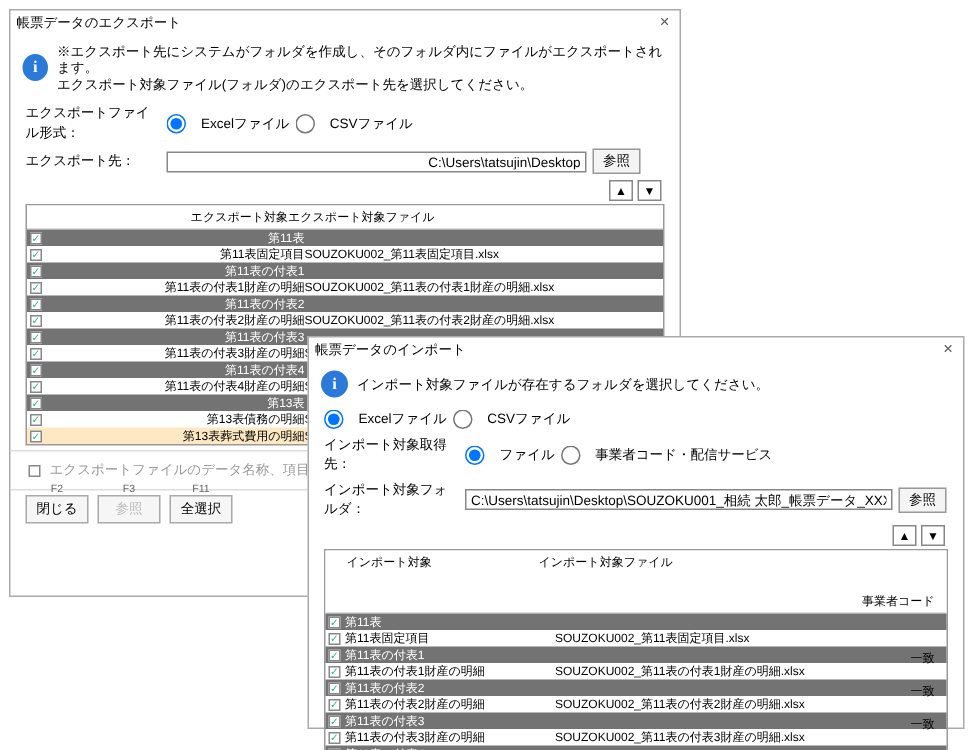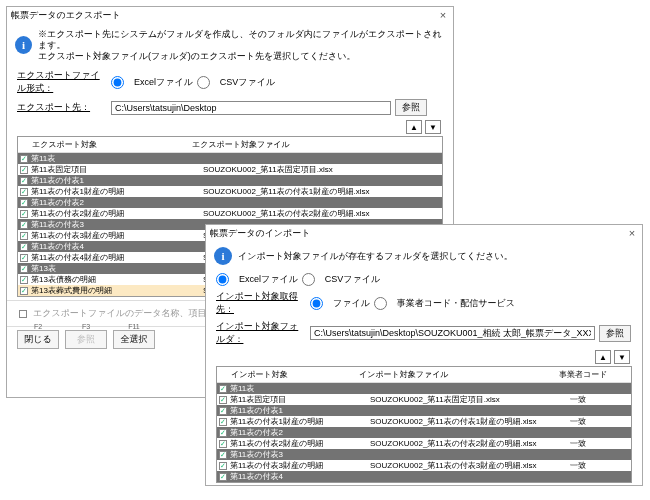--- a/index.html
+++ b/index.html
@@ -6,35 +6,35 @@
   body { font-family: "MS PGothic", sans-serif; font-size: 10px; background: #fff; width: 650px; height: 500px; position: relative; }
   .dialog { position: absolute; background: #fff; border: 1px solid #aaa; }
   .dlg1 { left: 6px; top: 6px; width: 448px; height: 392px; }
   .dlg2 { left: 205px; top: 224px; width: 438px; height: 262px; }
   .titlebar { display: flex; justify-content: space-between; align-items: center; padding: 2px 4px; height: 16px; font-size: 9px; }
   .close-icon { width: 12px; height: 12px; display: flex; align-items: center; justify-content: center; color: #555; font-size: 11px; cursor: pointer; }
   .header { display: flex; align-items: center; gap: 6px; padding: 6px 8px; }
   .info-icon { width: 18px; height: 18px; background: #2b79d8; border-radius: 50%; display: flex; align-items: center; justify-content: center; color: #fff; font-size: 11px; font-weight: bold; font-family: Georgia, serif; }
   .header-text { font-size: 9px; line-height: 1.2; }
   .field-row { display: flex; align-items: center; padding: 2px 10px; gap: 4px; font-size: 9px; }
-  .field-label { width: 90px; text-decoration: underline; }
+  .field-label { width: 90px; }
   .radio-group { display: flex; gap: 10px; align-items: center; }
   .text-input { font-size: 9px; padding: 1px 3px; border: 1px solid #888; }
   .ref-btn { border: 1px solid #999; background: #f4f4f4; font-size: 9px; padding: 1px 6px; cursor: pointer; }
   .arrow-row { display: flex; justify-content: flex-end; gap: 3px; padding: 2px 12px; }
   .arrow-btn { border: 1px solid #888; width: 16px; height: 14px; font-size: 8px; background: #fff; display: flex; align-items: center; justify-content: center; cursor: pointer; }
   .grid { border: 1px solid #999; margin: 0 10px; font-size: 8px; }
   .grid-head { display: flex; background: #fff; border-bottom: 1px solid #ddd; padding: 2px 2px; }
   .grid-body .row { display: flex; align-items: center; padding: 0 2px; height: 11px; }
   .row.dark { background: #737373; color: #fff; }
   .row.sel { background: #fce9c3; }
   .chk { width: 8px; height: 8px; border: 1px solid #888; background: #fff; margin-right: 3px; display: inline-flex; align-items: center; justify-content: center; font-size: 7px; color: #2b7; }
-  .c1 { width: 172px; overflow: hidden; white-space: nowrap; }
+  .c1 { width: 172px; overflow: hidden; white-space: nowrap; text-align: right; }
   .c2 { width: 200px; overflow: hidden; white-space: nowrap; }
-  .c3 { flex: 1; text-align: left; padding-right: 6px; }
+  .c3 { flex: 1; text-align: right; padding-right: 6px; margin-top: 26px; }
   .ic1 { width: 140px; overflow: hidden; white-space: nowrap; }
   .ic2 { width: 200px; overflow: hidden; white-space: nowrap; }
   .footer-check { padding: 6px 12px; font-size: 9px; color: #999; display: flex; align-items: center; gap: 3px; border-top: 1px solid #ddd; margin-top: 3px; }
   .foot { display: flex; gap: 6px; align-items: flex-end; border-top: 1px solid #ddd; padding: 3px 10px 6px; }
   .btn { border: 1px solid #aaa; background: #f6f6f6; font-size: 9px; padding: 2px 0; width: 42px; text-align: center; cursor: pointer; position: relative; }
   .btn .key { position: absolute; top: -8px; font-size: 7px; color: #666; left: 0; right: 0; text-align: center; }
 </style>
 </head>
 <body>
 
@@ -56,21 +56,21 @@
         <input type="radio" checked="" style="">
         <span>Excelファイル</span>
       </label>
     <label class="radio-group">
         <input type="radio" style="">
         <span>CSVファイル</span>
       </label>
   </div>
   <div class="field-row">
     <span class="field-label">エクスポート先：</span>
-    <input class="text-input" style="width: 280px;" value="C:\Users\tatsujin\Desktop">
+    <input class="text-input" style="width: 280px; text-align: right;" value="C:\Users\tatsujin\Desktop">
     <button class="ref-btn">参照</button>
   </div>
   <div class="arrow-row">
     <div class="arrow-btn">▲</div>
     <div class="arrow-btn">▼</div>
   </div>
   <div class="grid">
     <div class="grid-head">
       <span class="c1" style="padding-left:12px">エクスポート対象</span>
       <span class="c2">エクスポート対象ファイル</span>

